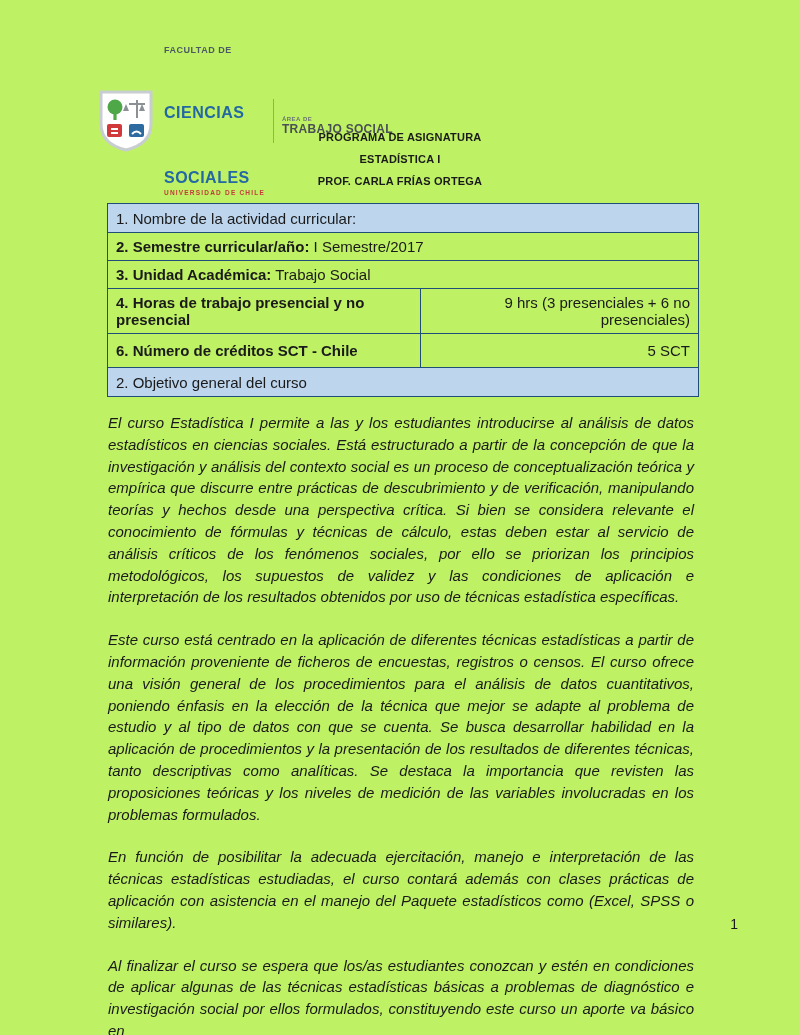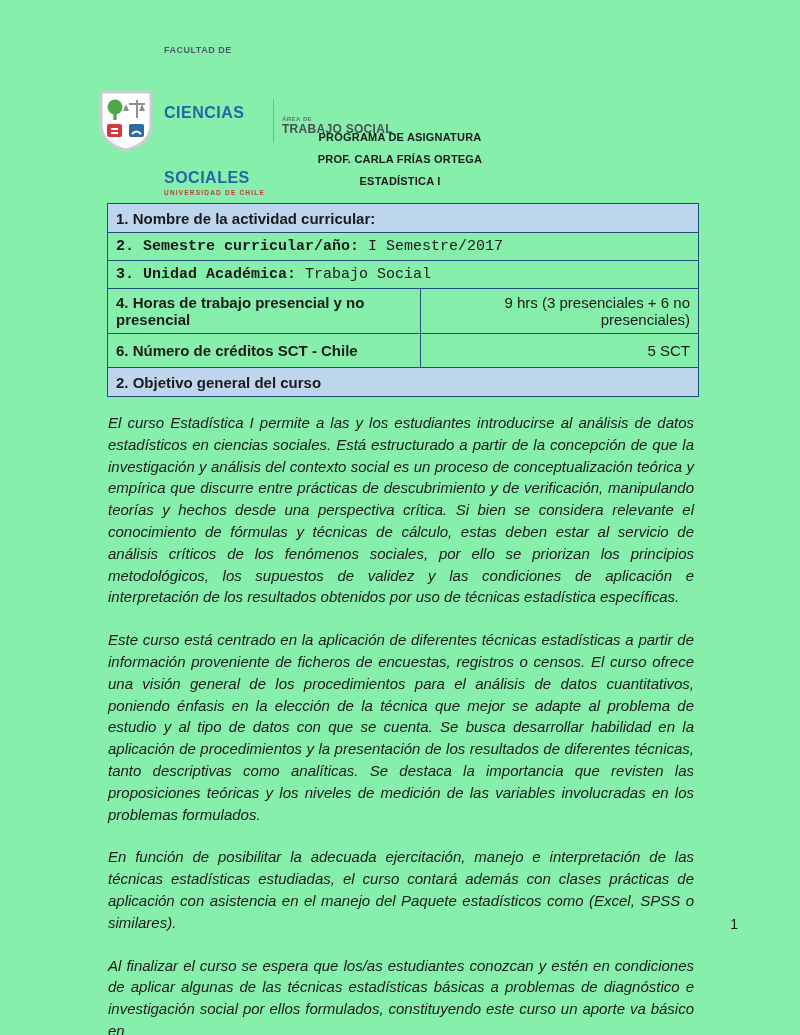--- a/index.html
+++ b/index.html
@@ -1,21 +1,21 @@
 <!DOCTYPE html>
 <html><head>
 <meta charset="utf-8">
 <style>
   * { margin:0; padding:0; box-sizing:border-box; }
   html,body { background:#e8e8e8; }
   .page {
     position:relative;
     width:800px; height:1035px;
     margin:0 auto;
-    background:#86efac;
+    background:#bef264;
     font-family:"Liberation Sans", sans-serif;
     color:#1a1a1a;
     overflow:hidden;
   }
 
   
   .logo-row { position:absolute; top:46px; left:95px; display:flex; align-items:center; }
   .logo-emblem { width:62px; height:66px; margin-right:7px; }
   .logo-text { display:flex; flex-direction:column; line-height:1; }
   .fac-small { font-size:9px; font-weight:bold; color:#4d5a66; letter-spacing:0.5px; margin-bottom:2px; }
@@ -35,22 +35,22 @@
     position:absolute; top:203px; left:107px;
     width:592px;
     border-collapse:collapse;
     font-size:15px;
   }
   table.info td {
     border:1px solid #1f4e79;
     padding:5px 8px;
     vertical-align:middle;
   }
-  td.hdr { background:#bdd6ee; font-weight:bold; height:29px; }
-  td.lbl-cell { height:26px;font-family:Liberation Mono, monospace; }
+  td.hdr { background:#bdd6ee; font-weight:normal; height:29px; }
+  td.lbl-cell { height:26px; }
   td.col-label { font-weight:bold; width:313px; height:34px; }
   td.col-value { text-align:right; height:34px; }
   .lbl { font-weight:bold; }
   .val { font-weight:normal; }
 
   
   .objective {
     position:absolute; top:412px; left:108px; width:586px;
     font-size:15px; line-height:21.8px;
     text-align:justify;
@@ -101,22 +101,22 @@
     </div>
     <div class="logo-divider"></div>
     <div class="area-text">
       <div class="area-label">ÁREA DE</div>
       <div class="area-name">TRABAJO SOCIAL</div>
     </div>
   </div>
 
   <div class="headings">
     <div>PROGRAMA DE ASIGNATURA</div>
+    <div>ESTADÍSTICA I</div>
     <div>PROF. CARLA FRÍAS ORTEGA</div>
-    <div>ESTADÍSTICA I</div>
   </div>
 
   <table class="info">
     <tbody>
       <tr>
         <td class="hdr" colspan="2">1. Nombre de la actividad curricular:</td>
       </tr>
       <tr>
         <td class="lbl-cell" colspan="2"><span class="lbl">2. Semestre curricular/año:</span><span class="val"> I Semestre/2017</span></td>
       </tr>

